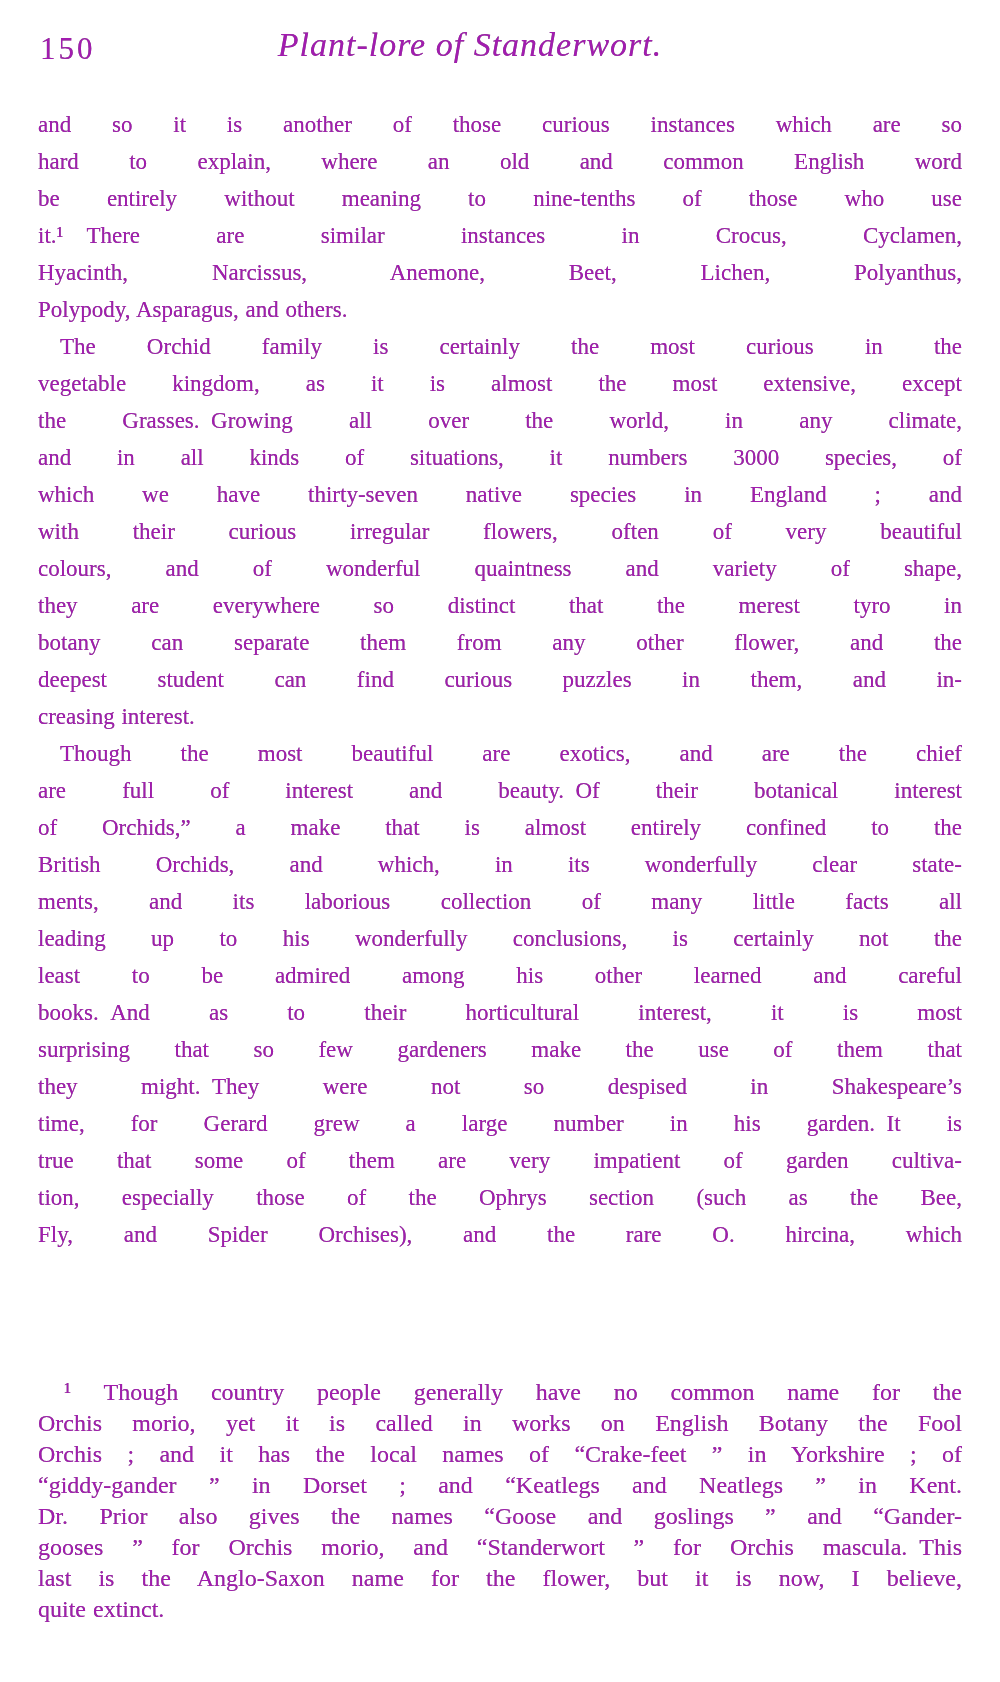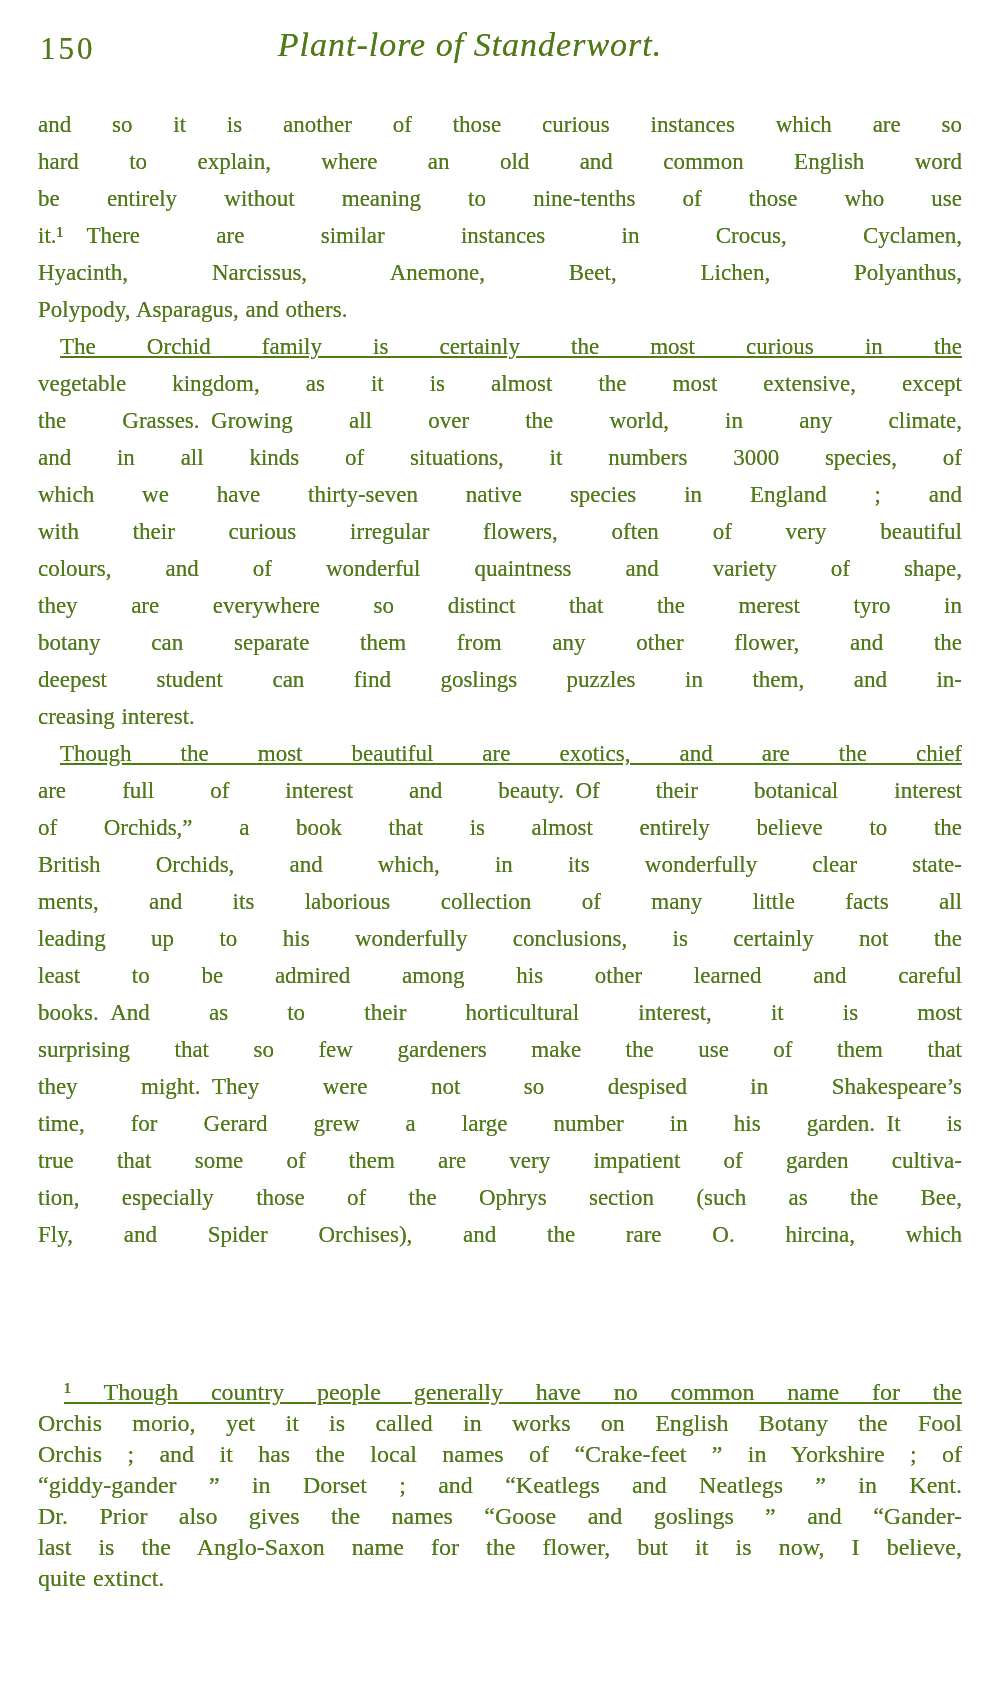--- a/index.html
+++ b/index.html
@@ -6,21 +6,21 @@
     margin: 0;
     padding: 0;
     background: #e8e8e8;
   }
   .page {
     position: relative;
     width: 1000px;
     height: 1682px;
     margin: 0 auto;
     background: #ffffff;
-    color: #4d7c0f;
+    color: #a21caf;
     font-family: "Liberation Serif", "DejaVu Serif", serif;
     overflow: hidden;
   }
   
   .page * { text-shadow: 0 0 0.5px rgba(20,20,20,0.55); }
 
   .header {
     position: absolute;
     top: 26px;
     left: 38px;
@@ -58,21 +58,20 @@
     text-align: justify;
     text-align-last: justify;
     overflow: hidden;
     word-spacing: 1px;
   }
   .line.end {
     text-align-last: left;
   }
   .line.indent {
     text-indent: 22px;
-    text-decoration: underline;
   }
 
   .footnote {
     position: absolute;
     top: 1377px;
     left: 38px;
     width: 924px;
     font-size: 24px;
   }
   .footnote .line {
@@ -102,41 +101,42 @@
       <div class="line end">Polypody, Asparagus, and others.</div>
       <div class="line indent">The Orchid family is certainly the most curious in the</div>
       <div class="line">vegetable kingdom, as it is almost the most extensive, except</div>
       <div class="line">the Grasses. Growing all over the world, in any climate,</div>
       <div class="line">and in all kinds of situations, it numbers 3000 species, of</div>
       <div class="line">which we have thirty-seven native species in England ; and</div>
       <div class="line">with their curious irregular flowers, often of very beautiful</div>
       <div class="line">colours, and of wonderful quaintness and variety of shape,</div>
       <div class="line">they are everywhere so distinct that the merest tyro in</div>
       <div class="line">botany can separate them from any other flower, and the</div>
-      <div class="line">deepest student can find goslings puzzles in them, and in-</div>
+      <div class="line">deepest student can find curious puzzles in them, and in-</div>
       <div class="line end">creasing interest.</div>
       <div class="line indent">Though the most beautiful are exotics, and are the chief</div>
       <div class="line">are full of interest and beauty. Of their botanical interest</div>
-      <div class="line">of Orchids,” a book that is almost entirely believe to the</div>
+      <div class="line">of Orchids,” a make that is almost entirely confined to the</div>
       <div class="line">British Orchids, and which, in its wonderfully clear state-</div>
       <div class="line">ments, and its laborious collection of many little facts all</div>
       <div class="line">leading up to his wonderfully conclusions, is certainly not the</div>
       <div class="line">least to be admired among his other learned and careful</div>
       <div class="line">books. And as to their horticultural interest, it is most</div>
       <div class="line">surprising that so few gardeners make the use of them that</div>
       <div class="line">they might. They were not so despised in Shakespeare’s</div>
       <div class="line">time, for Gerard grew a large number in his garden. It is</div>
       <div class="line">true that some of them are very impatient of garden cultiva-</div>
       <div class="line">tion, especially those of the Ophrys section (such as the Bee,</div>
       <div class="line">Fly, and Spider Orchises), and the rare O. hircina, which</div>
     </div>
 
   <div class="footnote">
       <div class="line indent">¹ Though country people generally have no common name for the</div>
       <div class="line">Orchis morio, yet it is called in works on English Botany the Fool</div>
       <div class="line">Orchis ; and it has the local names of “Crake-feet ” in Yorkshire ; of</div>
       <div class="line">“giddy-gander ” in Dorset ; and “Keatlegs and Neatlegs ” in Kent.</div>
       <div class="line">Dr. Prior also gives the names “Goose and goslings ” and “Gander-</div>
+      <div class="line">gooses ” for Orchis morio, and “Standerwort ” for Orchis mascula. This</div>
       <div class="line">last is the Anglo-Saxon name for the flower, but it is now, I believe,</div>
       <div class="line end">quite extinct.</div>
     </div>
 
 </div>
 
 </body></html>

